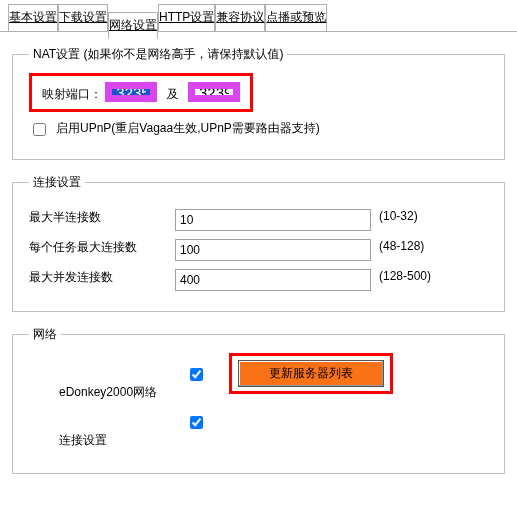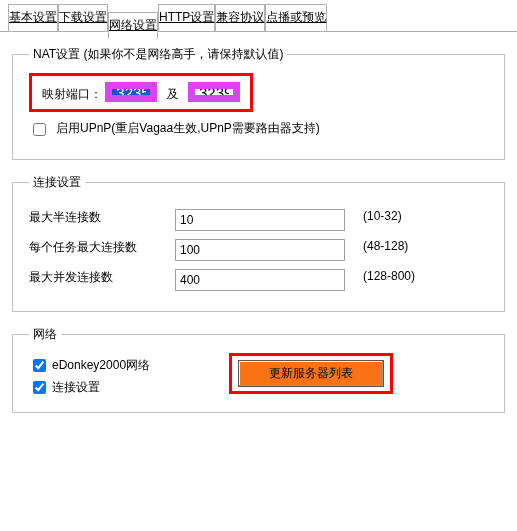--- a/index.html
+++ b/index.html
@@ -39,40 +39,40 @@
   fieldset {
     border: 1px solid #c0c0c0;
     margin: 6px 0 14px 0;
     padding: 10px 16px 12px 16px;
   }
   legend { padding: 0 4px; }
   .hl-red { border: 3px solid #f00; display:inline-block; }
   .row { margin: 8px 0; display:flex; align-items:flex-start; gap:6px; }
   .lbl-col { width: 140px; }
   input[type="text"].num {
-    width: 170px; height: 22px; padding: 2px 4px;
+    width: 196px; height: 22px; padding: 2px 4px;
     border: 1px solid #a0a0a0; font-size:12px; font-family:inherit;
   }
   input.port {
     width: 52px; height:20px; padding:2px 4px;
     border:7px solid #d946ef; font-size:15px; font-family:inherit;
   }
   input.port.sel { background:#1a56c8; color:#fff; }
   .note { margin: 8px 0 4px 0; }
   .btn {
     border:1px solid #555; background:#f97316;
     padding:4px 30px; font-size:12px; font-family:inherit;
     cursor:pointer;
     box-shadow: inset -1px -1px 0 #999, inset 1px 1px 0 #fff;
   }
-  .net-row { display:flex; align-items:center; margin:3px 0; }
+  .net-row { display:flex; align-items:flex-end; margin:12px 0;flex-direction:column; }
   .net-row .cb { margin-right:6px; }
   .net-row .nlabel { width:150px; }
   .btns-hl { border:3px solid #f00; padding:4px 6px; display:inline-flex; flex-direction:column; gap:14px; }
-  .range { margin-left:12px; }
+  .range { margin-left:2px; }
   .chk { margin-right:4px; }
 </style>
 </head>
 <body>
 
 <div class="tabs">
   <div class="tab">基本设置</div>
   <div class="tab">下载设置</div>
   <div class="tab active">网络设置</div>
   <div class="tab">HTTP设置</div>
@@ -110,21 +110,21 @@
 
     <div class="row">
       <span class="lbl-col">每个任务最大连接数</span>
       <input class="num" type="text" value="100" style="">
       <span class="range">(48-128)</span>
     </div>
 
     <div class="row">
       <span class="lbl-col">最大并发连接数</span>
       <input class="num" type="text" value="400" style="">
-      <span class="range">(128-800)</span>
+      <span class="range">(128-500)</span>
     </div>
 
   </fieldset>
 
   <fieldset>
     <legend>网络</legend>
 
     <div style="display:flex; align-items:flex-start; gap:20px;">
       <div style="flex:0 0 180px;">
         <div class="net-row">

